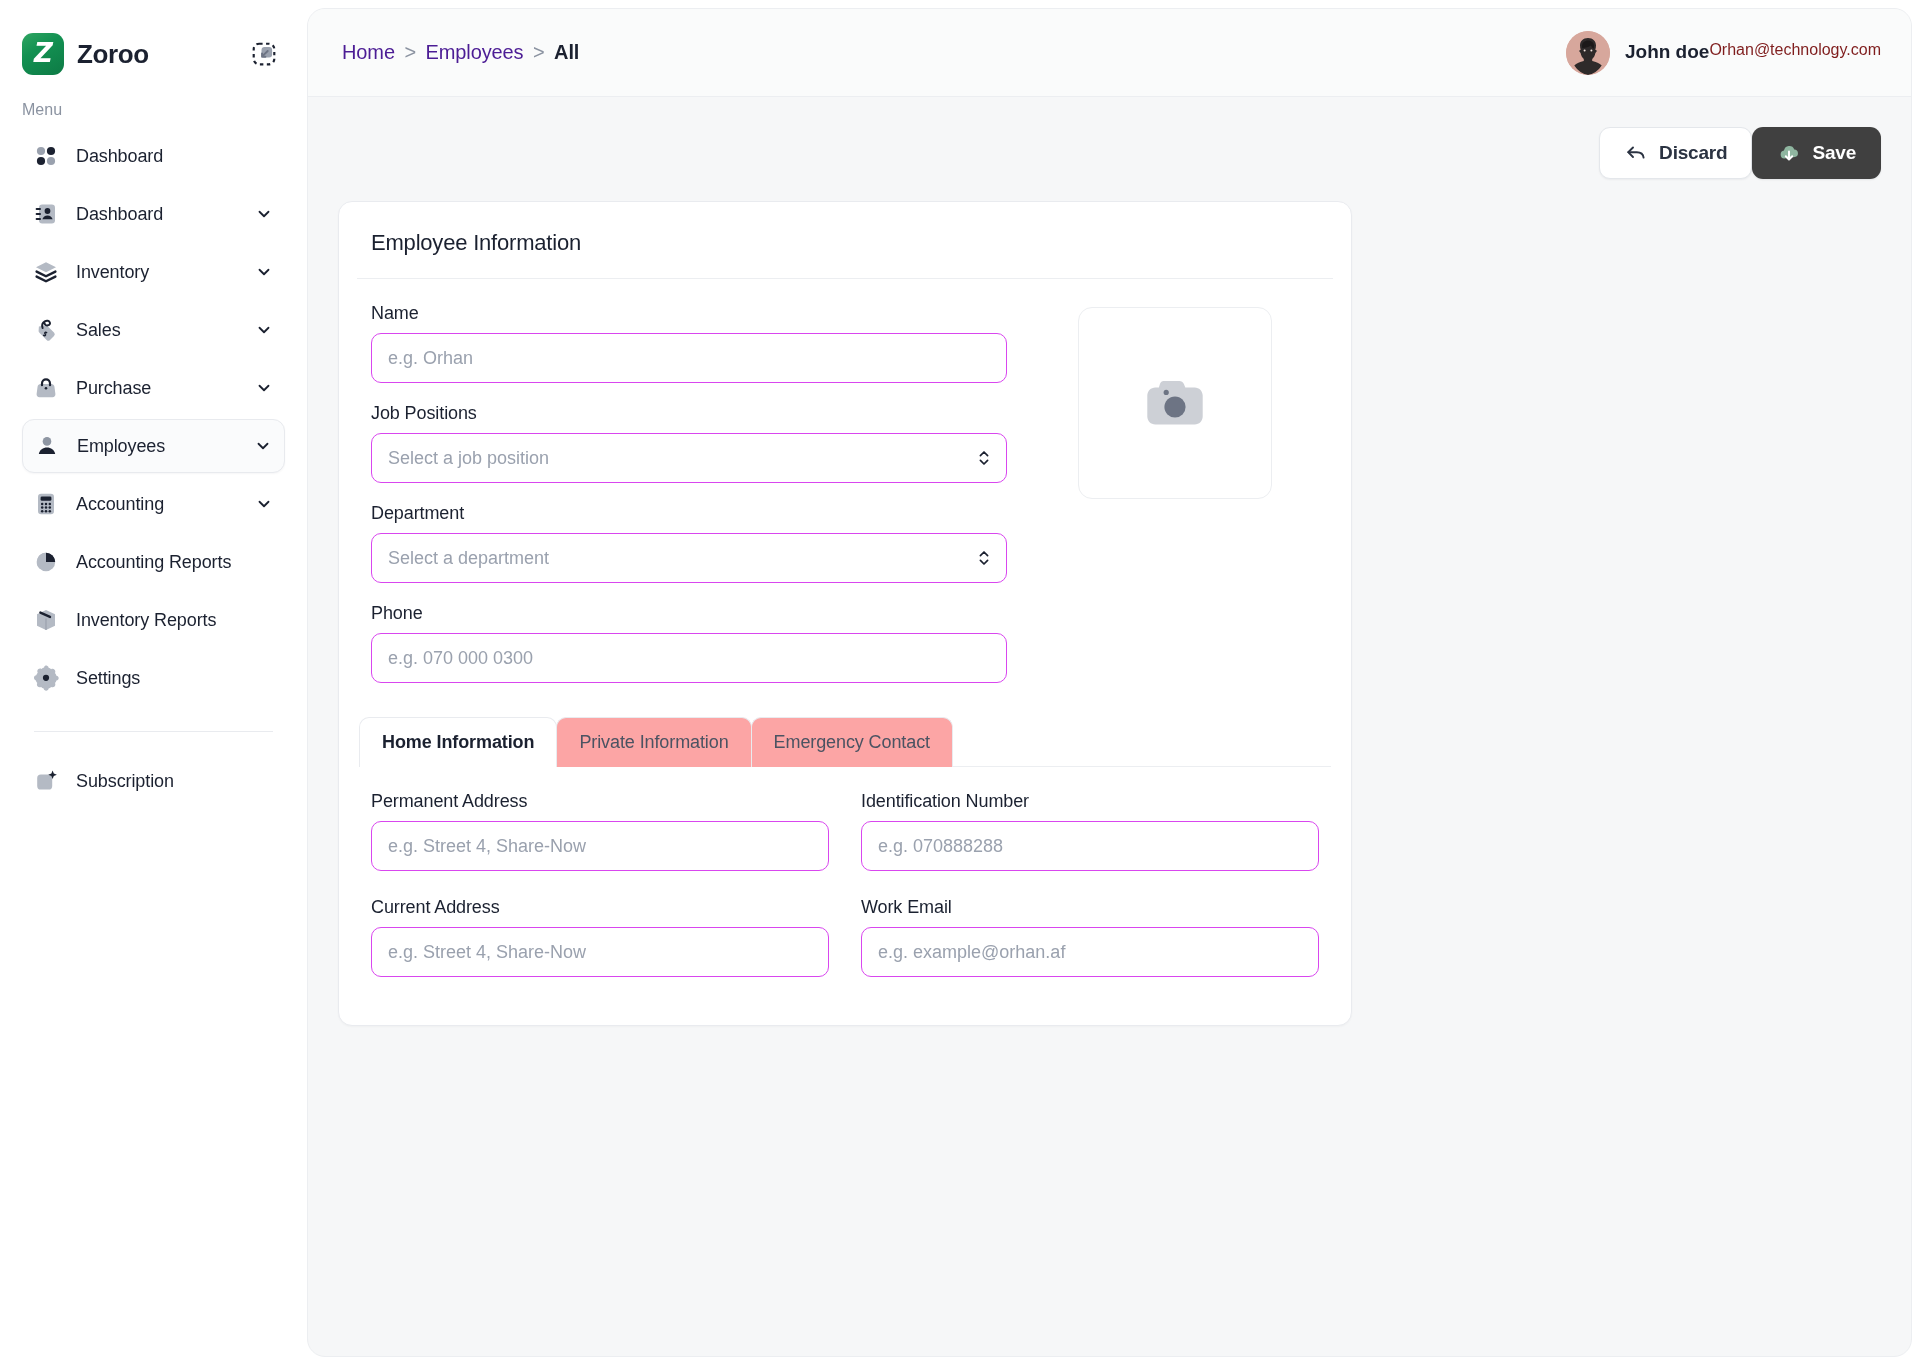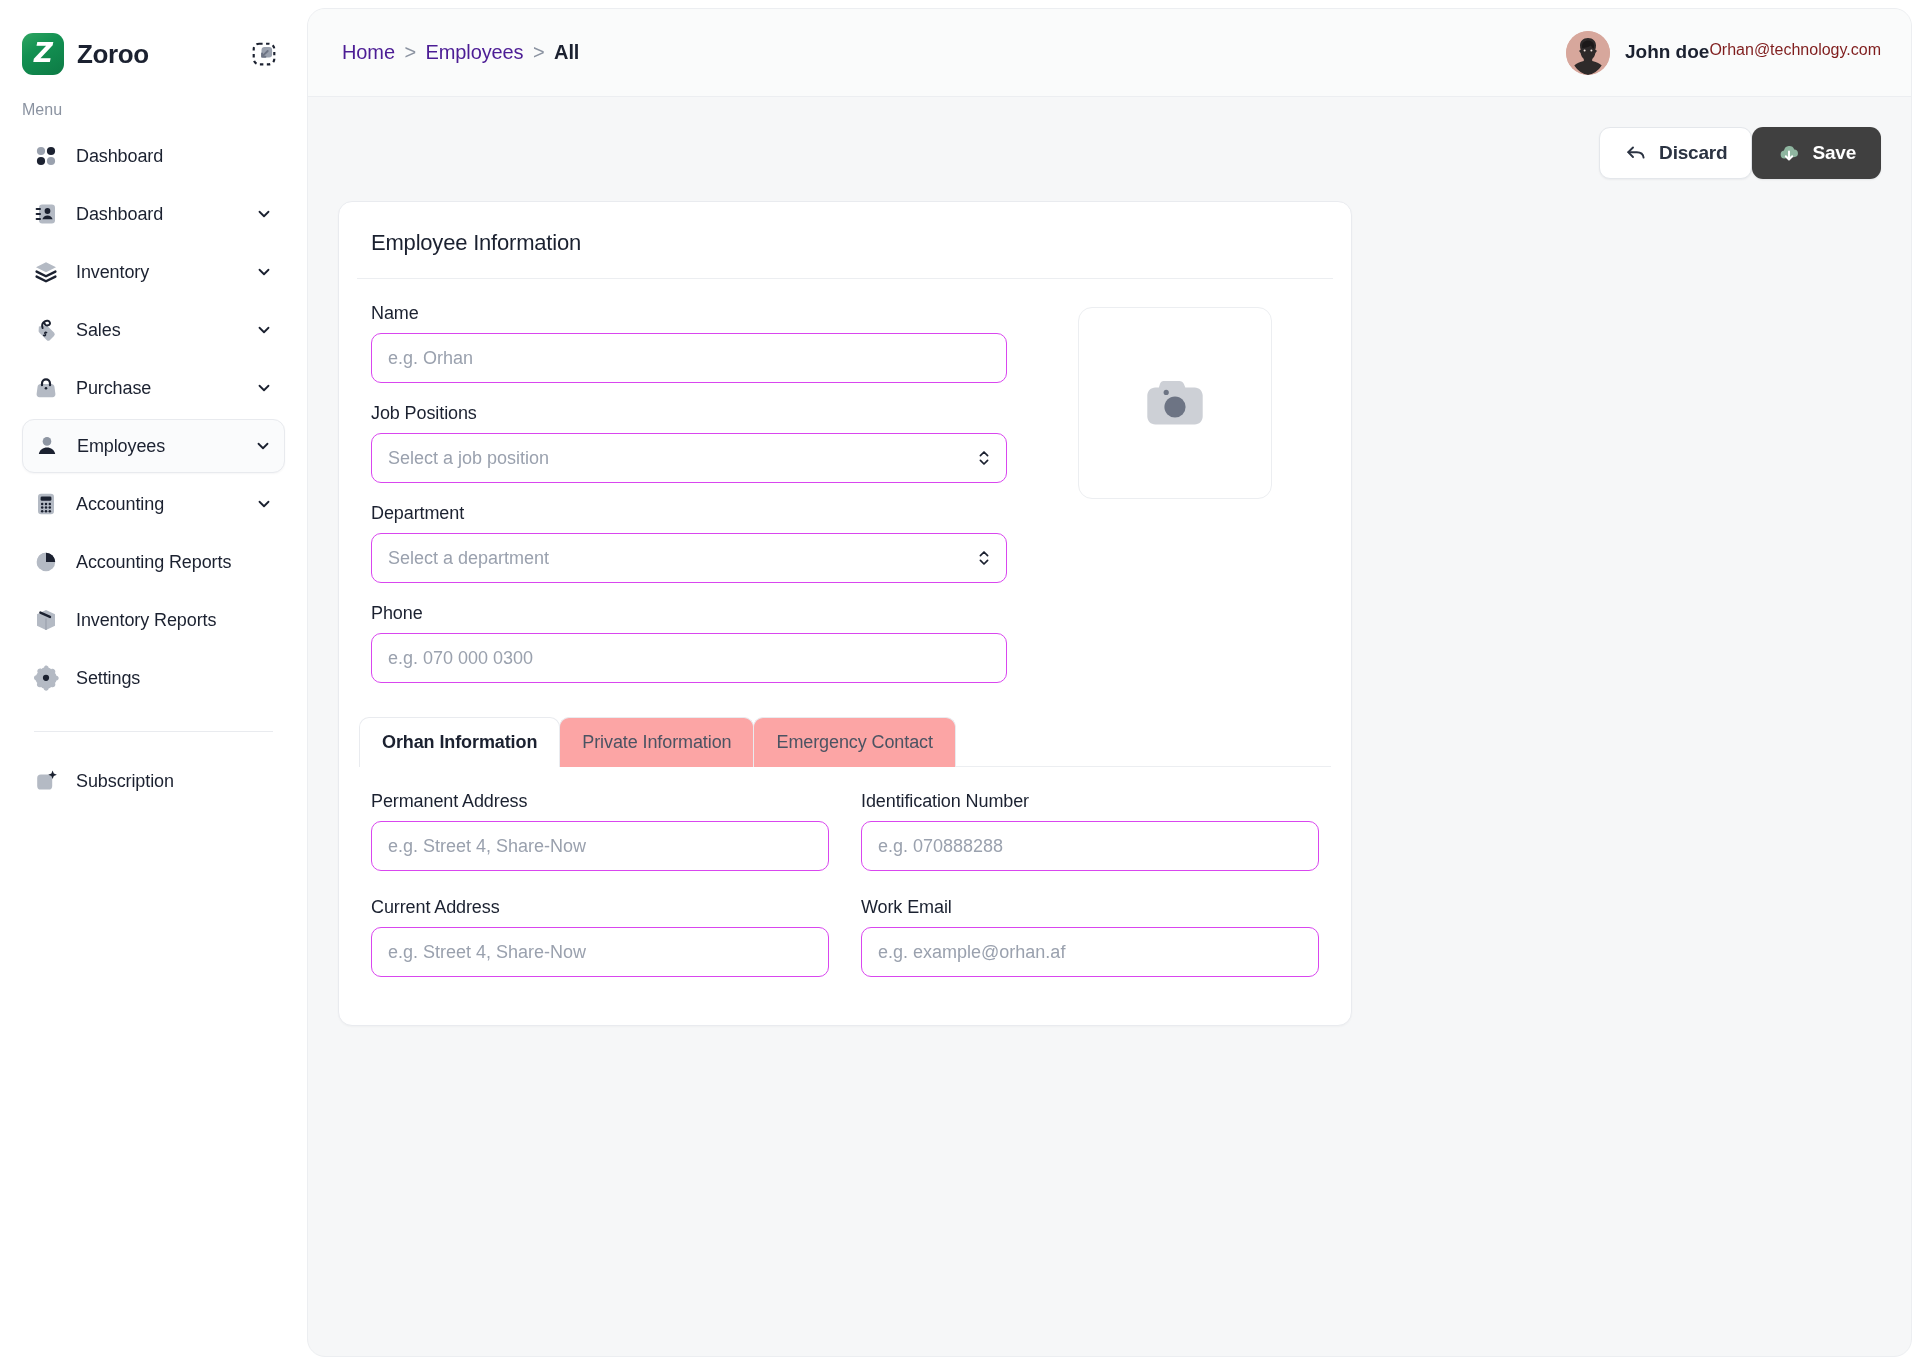--- a/index.html
+++ b/index.html
@@ -490,21 +490,21 @@
                   <circle cx="39" cy="43" r="10.6" fill="#6d7484"></circle>
                   <circle cx="30.2" cy="28.4" r="2.6" fill="#6d7484"></circle>
                 </svg>
               </span>
             </div>
           </div>
         </div>
 
         <div class="tabs-wrap">
           <div class="tabs">
-            <div class="tab active">Orhan Information</div>
+            <div class="tab active">Home Information</div>
             <div class="tab">Private Information</div>
             <div class="tab">Emergency Contact</div>
           </div>
           <div class="tabs-rule"></div>
         </div>
 
         <div class="tab-panel">
           <div class="field">
             <label class="flabel">Permanent Address</label>
             <input class="ctrl" type="text" placeholder="e.g. Street 4, Share-Now" style="">

